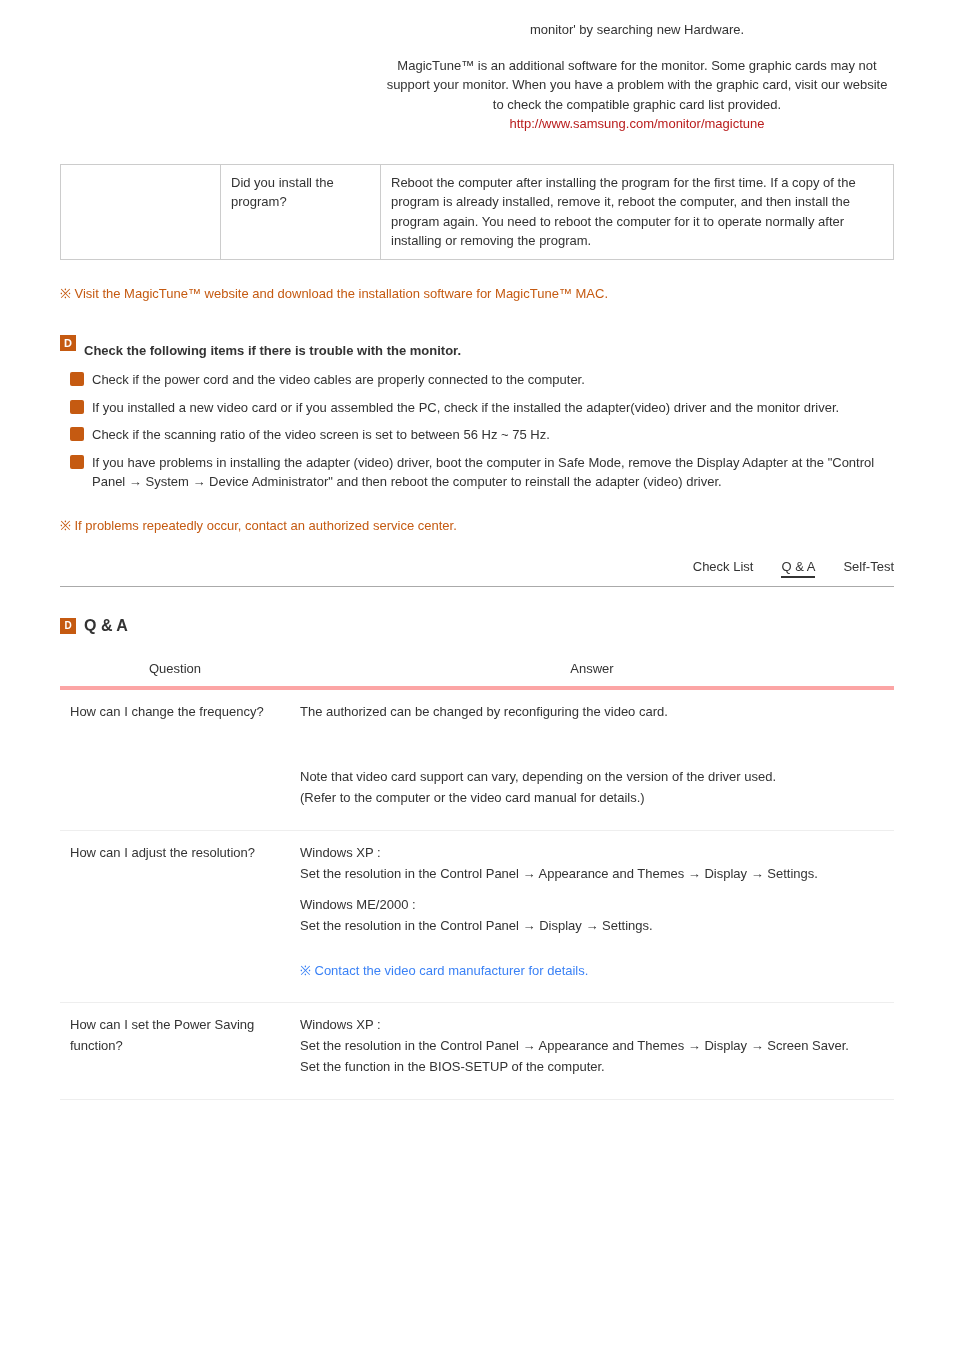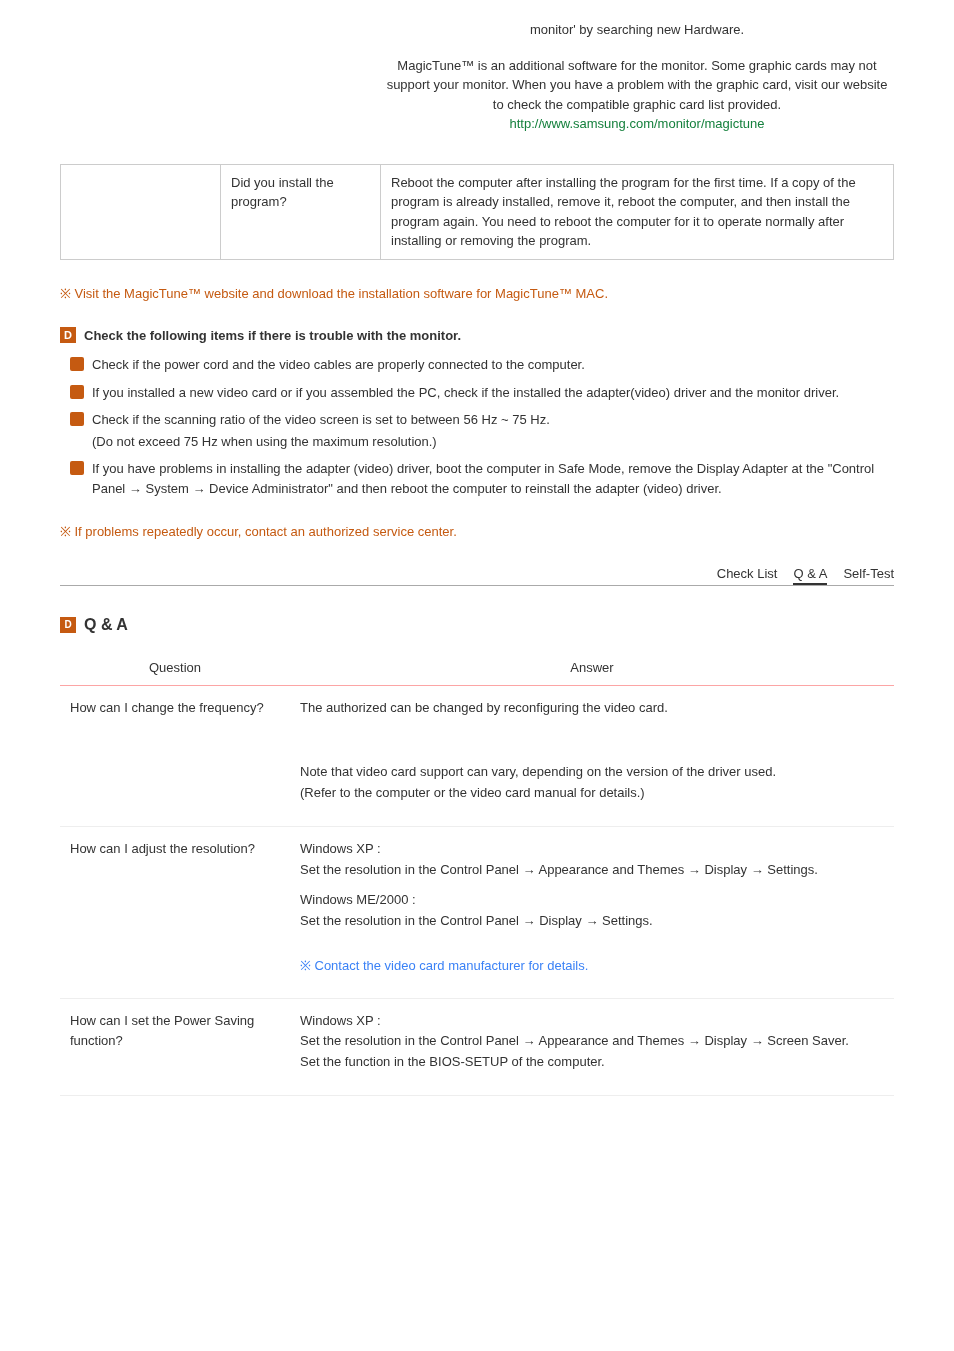--- a/index.html
+++ b/index.html
@@ -25,21 +25,21 @@
     }
     .monitor-text {
       margin-bottom: 16px;
       line-height: 1.5;
     }
     .magic-tune-block {
       line-height: 1.5;
       margin-bottom: 10px;
     }
     .magic-tune-block a, a {
-      color: #15803d;
+      color: #b91c1c;
       text-decoration: none;
     }
     .table-section {
       width: 100%;
       border-collapse: collapse;
       margin-bottom: 18px;
     }
     .table-section td {
       vertical-align: top;
       padding: 8px 10px;
@@ -71,20 +71,21 @@
       color: white;
       font-size: 11px;
       font-weight: bold;
       text-align: center;
       line-height: 16px;
       margin-right: 8px;
       flex-shrink: 0;
     }
     .check-header-text {
       font-weight: bold;
+      margin-top: 16px;
     }
     .bullet-list {
       margin-left: 10px;
       margin-bottom: 10px;
     }
     .bullet-item {
       display: flex;
       align-items: flex-start;
       margin-bottom: 8px;
       line-height: 1.5;
@@ -105,22 +106,22 @@
     }
     .bullet-sub {
       display: block;
       margin-top: 2px;
     }
     .nav-tabs {
       display: flex;
       justify-content: flex-end;
       border-bottom: 1px solid #aaa;
       margin: 20px 0 30px 0;
-      padding-bottom: 0;
-      gap: 16px;
+      padding-bottom: 8px;
+      gap: 28px;
     }
     .nav-tab {
       font-size: 13px;
       color: #333;
       cursor: pointer;
       padding-bottom: 2px;
     }
     .nav-tab.active {
       border-bottom: 2px solid #333;
       font-weight: normal;
@@ -148,21 +149,21 @@
       font-weight: bold;
     }
     .qa-table {
       width: 100%;
       border-collapse: collapse;
     }
     .qa-table th {
       text-align: center;
       font-weight: normal;
       padding: 6px 10px 10px 10px;
-      border-bottom: 1px solid #fca5a5;
+      border-bottom: 4px solid #fca5a5;
       font-size: 13px;
     }
     .qa-table th.q-col {
       width: 230px;
     }
     .qa-table td {
       vertical-align: top;
       padding: 12px 10px;
       line-height: 1.6;
       border-bottom: 1px solid #eee;
@@ -216,21 +217,20 @@
     <span class="bullet-text">Check if the power cord and the video cables are properly connected to the computer.</span>
   </div>
   <div class="bullet-item">
     <span class="bullet-icon"></span>
     <span class="bullet-text">If you installed a new video card or if you assembled the PC, check if the installed the adapter(video) driver and the monitor driver.</span>
   </div>
   <div class="bullet-item">
     <span class="bullet-icon"></span>
     <span class="bullet-text">
       <span>Check if the scanning ratio of the video screen is set to between 56 Hz ~ 75 Hz.</span>
-      <span class="bullet-sub">(Do not exceed 75 Hz when using the maximum resolution.)</span>
     </span>
   </div>
   <div class="bullet-item">
     <span class="bullet-icon"></span>
     <span class="bullet-text">If you have problems in installing the adapter (video) driver, boot the computer in Safe Mode, remove the Display Adapter at the "Control Panel → System → Device Administrator" and then reboot the computer to reinstall the adapter (video) driver.</span>
   </div>
 </div>
 
 <div class="note-orange">
   <span>※  If problems repeatedly occur, contact an authorized service center.</span>

